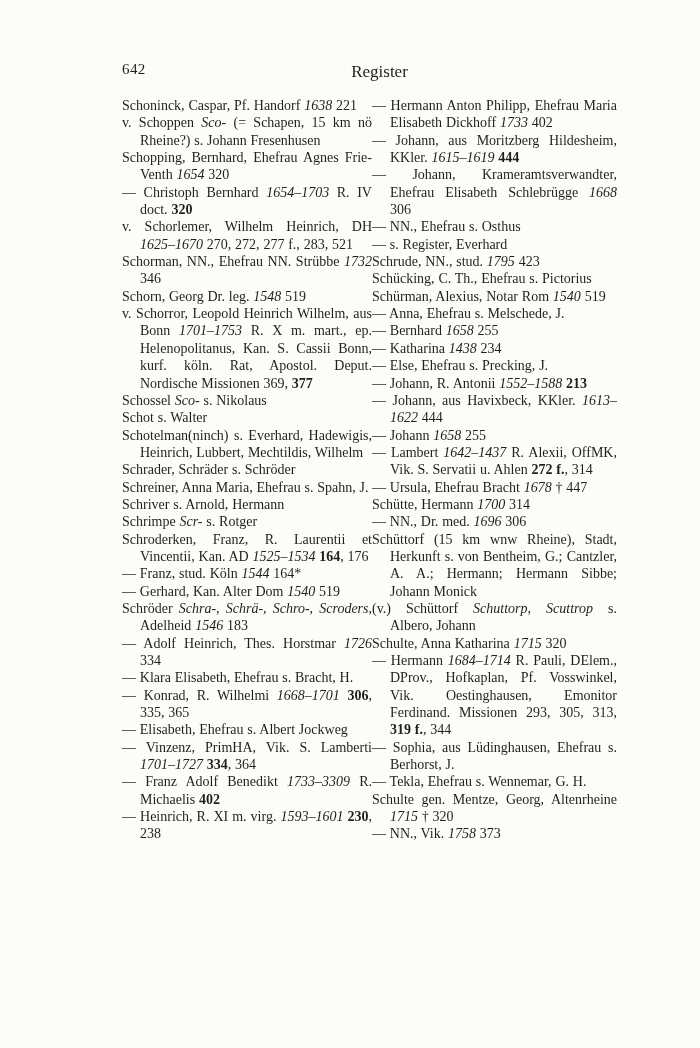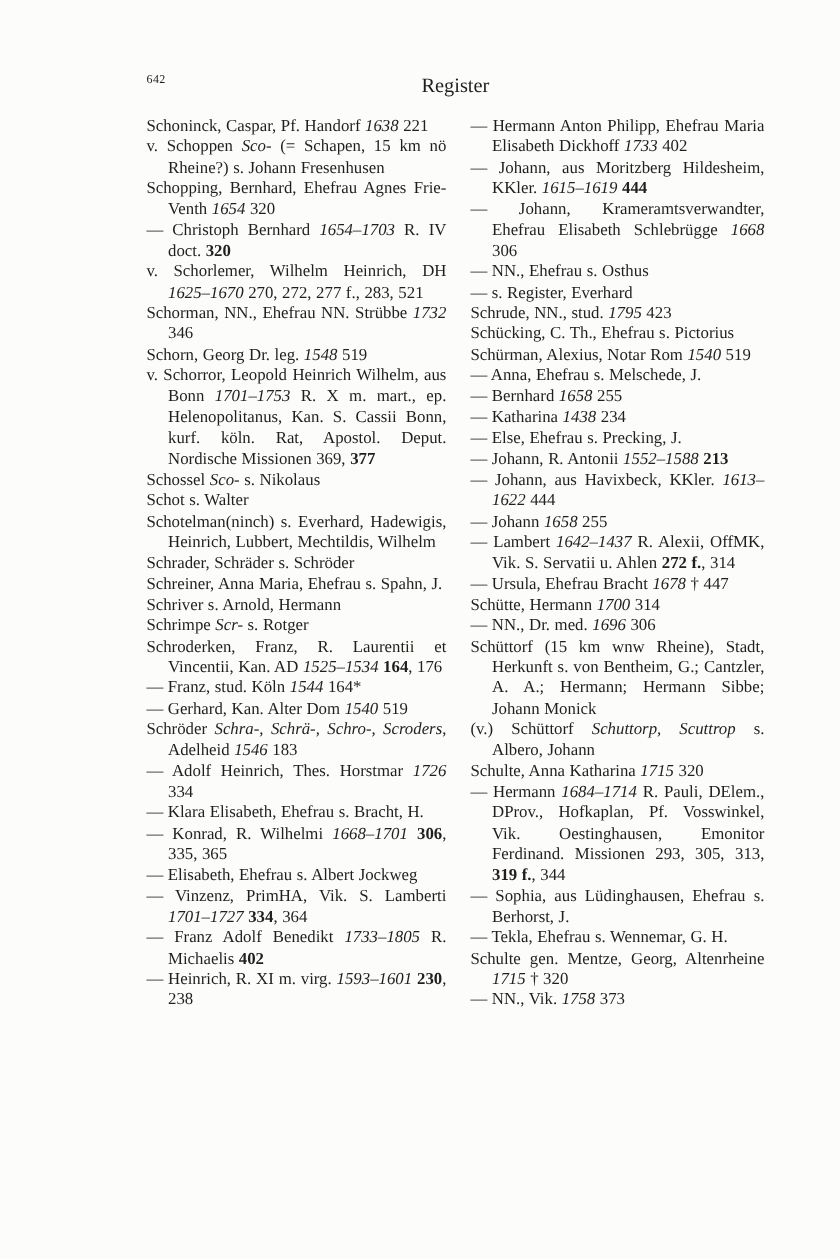--- a/index.html
+++ b/index.html
@@ -16,38 +16,37 @@
     position: absolute;
     top: 61px;
     left: 122px;
     width: 515px;
     height: 18px;
   }
   .page-number {
     position: absolute;
     left: 0;
     top: 0;
-    font-size: 10px;
+    font-size: 15px;
     letter-spacing: 0.4px;
   }
   .running-head {
     position: absolute;
     left: 0;
     width: 100%;
     top: 1px;
     text-align: center;
     font-size: 17px;
   }
   .columns {
     position: absolute;
     top: 97px;
     left: 122px;
     width: 515px;
     display: flex;
-    gap: 20px;
   }
   .col { width: 250px; }
   .col.right { width: 245px; }
   p.entry {
     margin: 0;
     font-size: 14px;
     line-height: 17.35px;
     text-align: justify;
     padding-left: 18px;
     text-indent: -18px;
@@ -84,21 +83,21 @@
         <p class="entry"><span>Schrimpe </span><span class="i">Scr-</span><span> s. Rotger</span></p>
         <p class="entry"><span>Schroderken, Franz, R. Laurentii et Vincentii, Kan. AD </span><span class="i">1525–1534</span><span> </span><span class="b">164</span><span>, 176</span></p>
         <p class="entry"><span class="dash">— </span><span>Franz, stud. Köln </span><span class="i">1544</span><span> 164*</span></p>
         <p class="entry"><span class="dash">— </span><span>Gerhard, Kan. Alter Dom </span><span class="i">1540</span><span> 519</span></p>
         <p class="entry"><span>Schröder </span><span class="i">Schra-, Schrä-, Schro-, Scroders</span><span>, Adelheid </span><span class="i">1546</span><span> 183</span></p>
         <p class="entry"><span class="dash">— </span><span>Adolf Heinrich, Thes. Horstmar </span><span class="i">1726</span><span> 334</span></p>
         <p class="entry"><span class="dash">— </span><span>Klara Elisabeth, Ehefrau s. Bracht, H.</span></p>
         <p class="entry"><span class="dash">— </span><span>Konrad, R. Wilhelmi </span><span class="i">1668–1701</span><span> </span><span class="b">306</span><span>, 335, 365</span></p>
         <p class="entry"><span class="dash">— </span><span>Elisabeth, Ehefrau s. Albert Jockweg</span></p>
         <p class="entry"><span class="dash">— </span><span>Vinzenz, PrimHA, Vik. S. Lamberti </span><span class="i">1701–1727</span><span> </span><span class="b">334</span><span>, 364</span></p>
-        <p class="entry"><span class="dash">— </span><span>Franz Adolf Benedikt </span><span class="i">1733–1805</span><span> R. Michaelis </span><span class="b">402</span></p>
+        <p class="entry"><span class="dash">— </span><span>Franz Adolf Benedikt </span><span class="i">1733–3309</span><span> R. Michaelis </span><span class="b">402</span></p>
         <p class="entry"><span class="dash">— </span><span>Heinrich, R. XI m. virg. </span><span class="i">1593–1601</span><span> </span><span class="b">230</span><span>, 238</span></p>
       </div>
     <div class="col right" id="col-right">
         <p class="entry"><span class="dash">— </span><span>Hermann Anton Philipp, Ehefrau Maria Elisabeth Dickhoff </span><span class="i">1733</span><span> 402</span></p>
         <p class="entry"><span class="dash">— </span><span>Johann, aus Moritzberg Hildesheim, KKler. </span><span class="i">1615–1619</span><span> </span><span class="b">444</span></p>
         <p class="entry"><span class="dash">— </span><span>Johann, Krameramtsverwandter, Ehefrau Elisabeth Schlebrügge </span><span class="i">1668</span><span> 306</span></p>
         <p class="entry"><span class="dash">— </span><span>NN., Ehefrau s. Osthus</span></p>
         <p class="entry"><span class="dash">— </span><span>s. Register, Everhard</span></p>
         <p class="entry"><span>Schrude, NN., stud. </span><span class="i">1795</span><span> 423</span></p>
         <p class="entry"><span>Schücking, C. Th., Ehefrau s. Pictorius</span></p>

